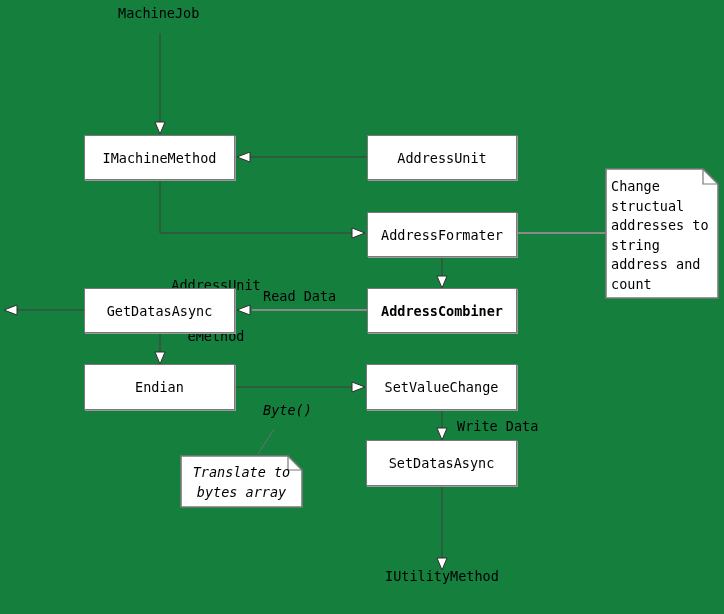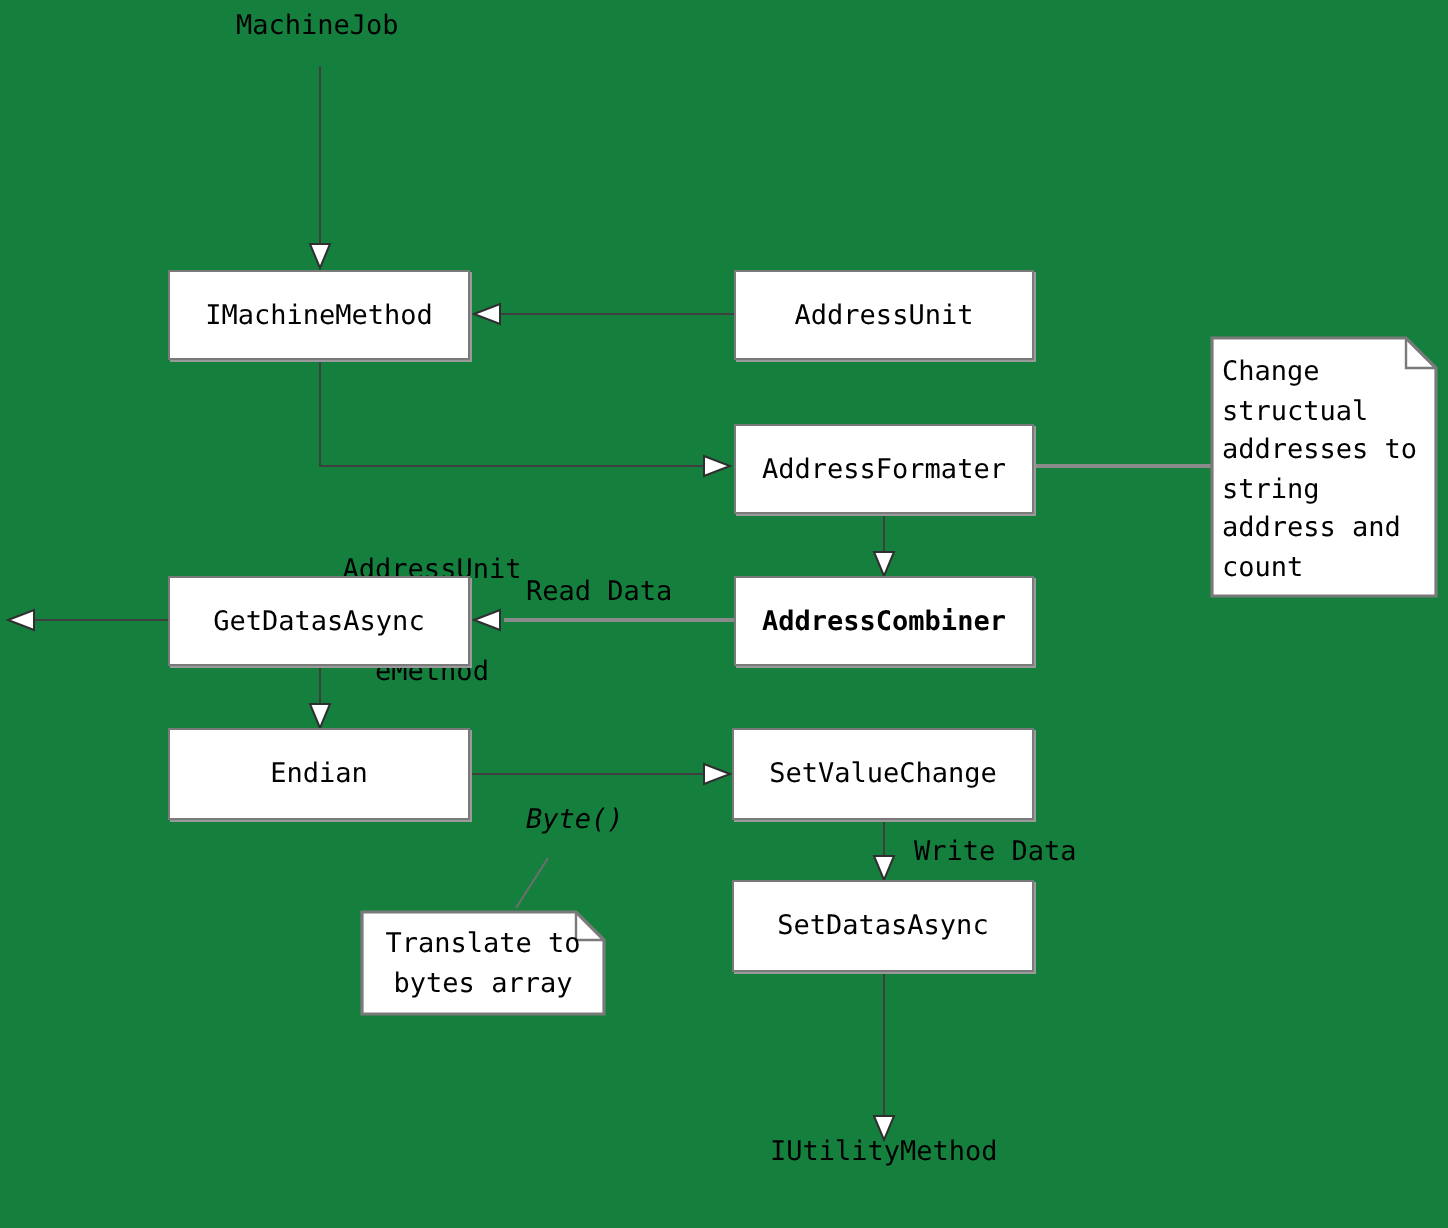--- a/index.html
+++ b/index.html
@@ -121,21 +121,21 @@
     <div class="note-text" style="padding:9px 16px 0 6px;line-height:19.5px;">
       <div>Change</div>
       <div>structual</div>
       <div>addresses to</div>
       <div>string</div>
       <div>address and</div>
       <div>count</div>
     </div>
   </div>
 
-  <div class="note" style="left:180px;top:455px;width:123px;height:53px;">
+  <div class="note" style="left:180px;top:455px;width:123px;height:53px;font-style:italic;">
     <svg width="123" height="53" xmlns="http://www.w3.org/2000/svg">
       <path d="M1,1 H108 L122,15 V52 H1 Z" fill="#ffffff" stroke="#7a7a7a" stroke-width="1.6"></path>
       <path d="M108,1 V15 H122" fill="none" stroke="#7a7a7a" stroke-width="1.2"></path>
     </svg>
     <div class="note-text" style="padding:7px 0 0 0;line-height:20px;text-align:center;">
       <div>Translate to</div>
       <div>bytes array</div>
     </div>
   </div>
 

